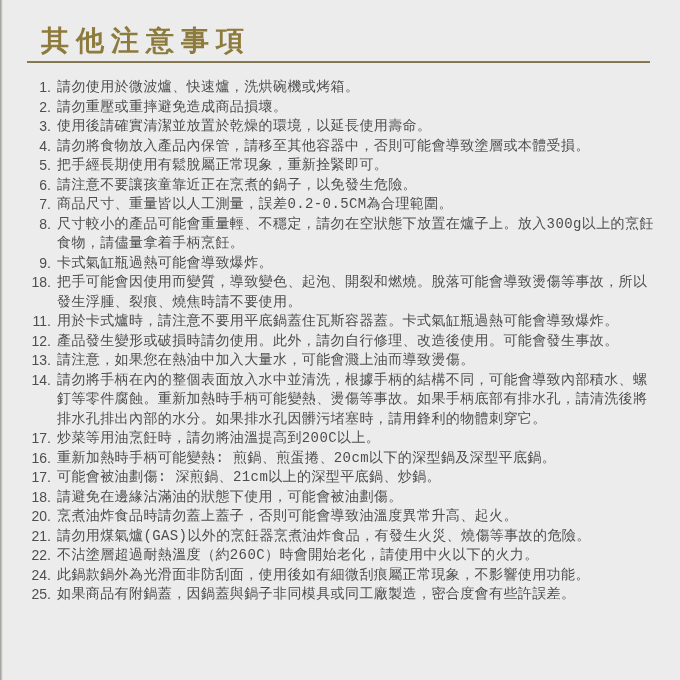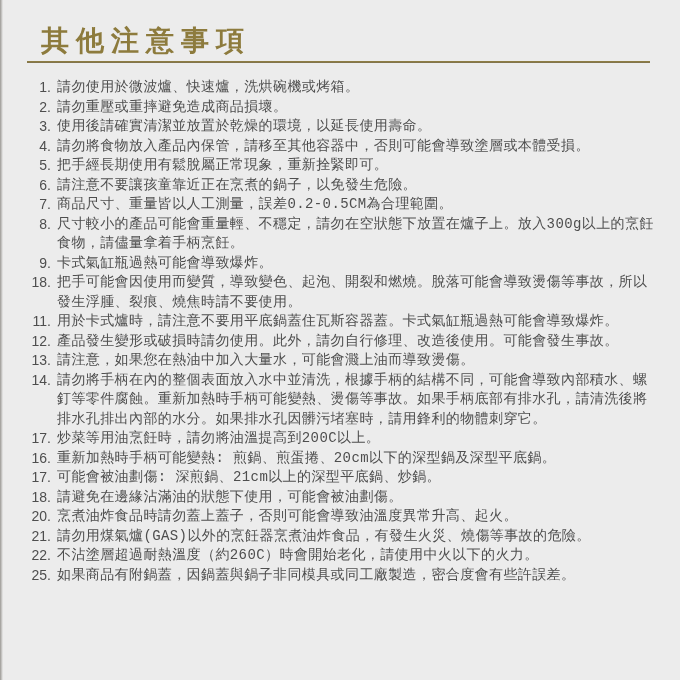--- a/index.html
+++ b/index.html
@@ -174,19 +174,23 @@
     <span class="num">21.</span>
     <span class="txt">請勿用煤氣爐(GAS)以外的烹飪器烹煮油炸食品，有發生火災、燒傷等事故的危險。</span>
   </li>
 
   <li class="note">
     <span class="num">22.</span>
     <span class="txt">不沾塗層超過耐熱溫度（約260C）時會開始老化，請使用中火以下的火力。</span>
   </li>
 
 
+  <li class="note">
+    <span class="num">24.</span>
+    <span class="txt">此鍋款鍋外為光滑面非防刮面，使用後如有細微刮痕屬正常現象，不影響使用功能。</span>
+  </li>
 
   <li class="note">
     <span class="num">25.</span>
     <span class="txt">如果商品有附鍋蓋，因鍋蓋與鍋子非同模具或同工廠製造，密合度會有些許誤差。</span>
   </li>
 </ol>
 </div>
 
 </body></html>

